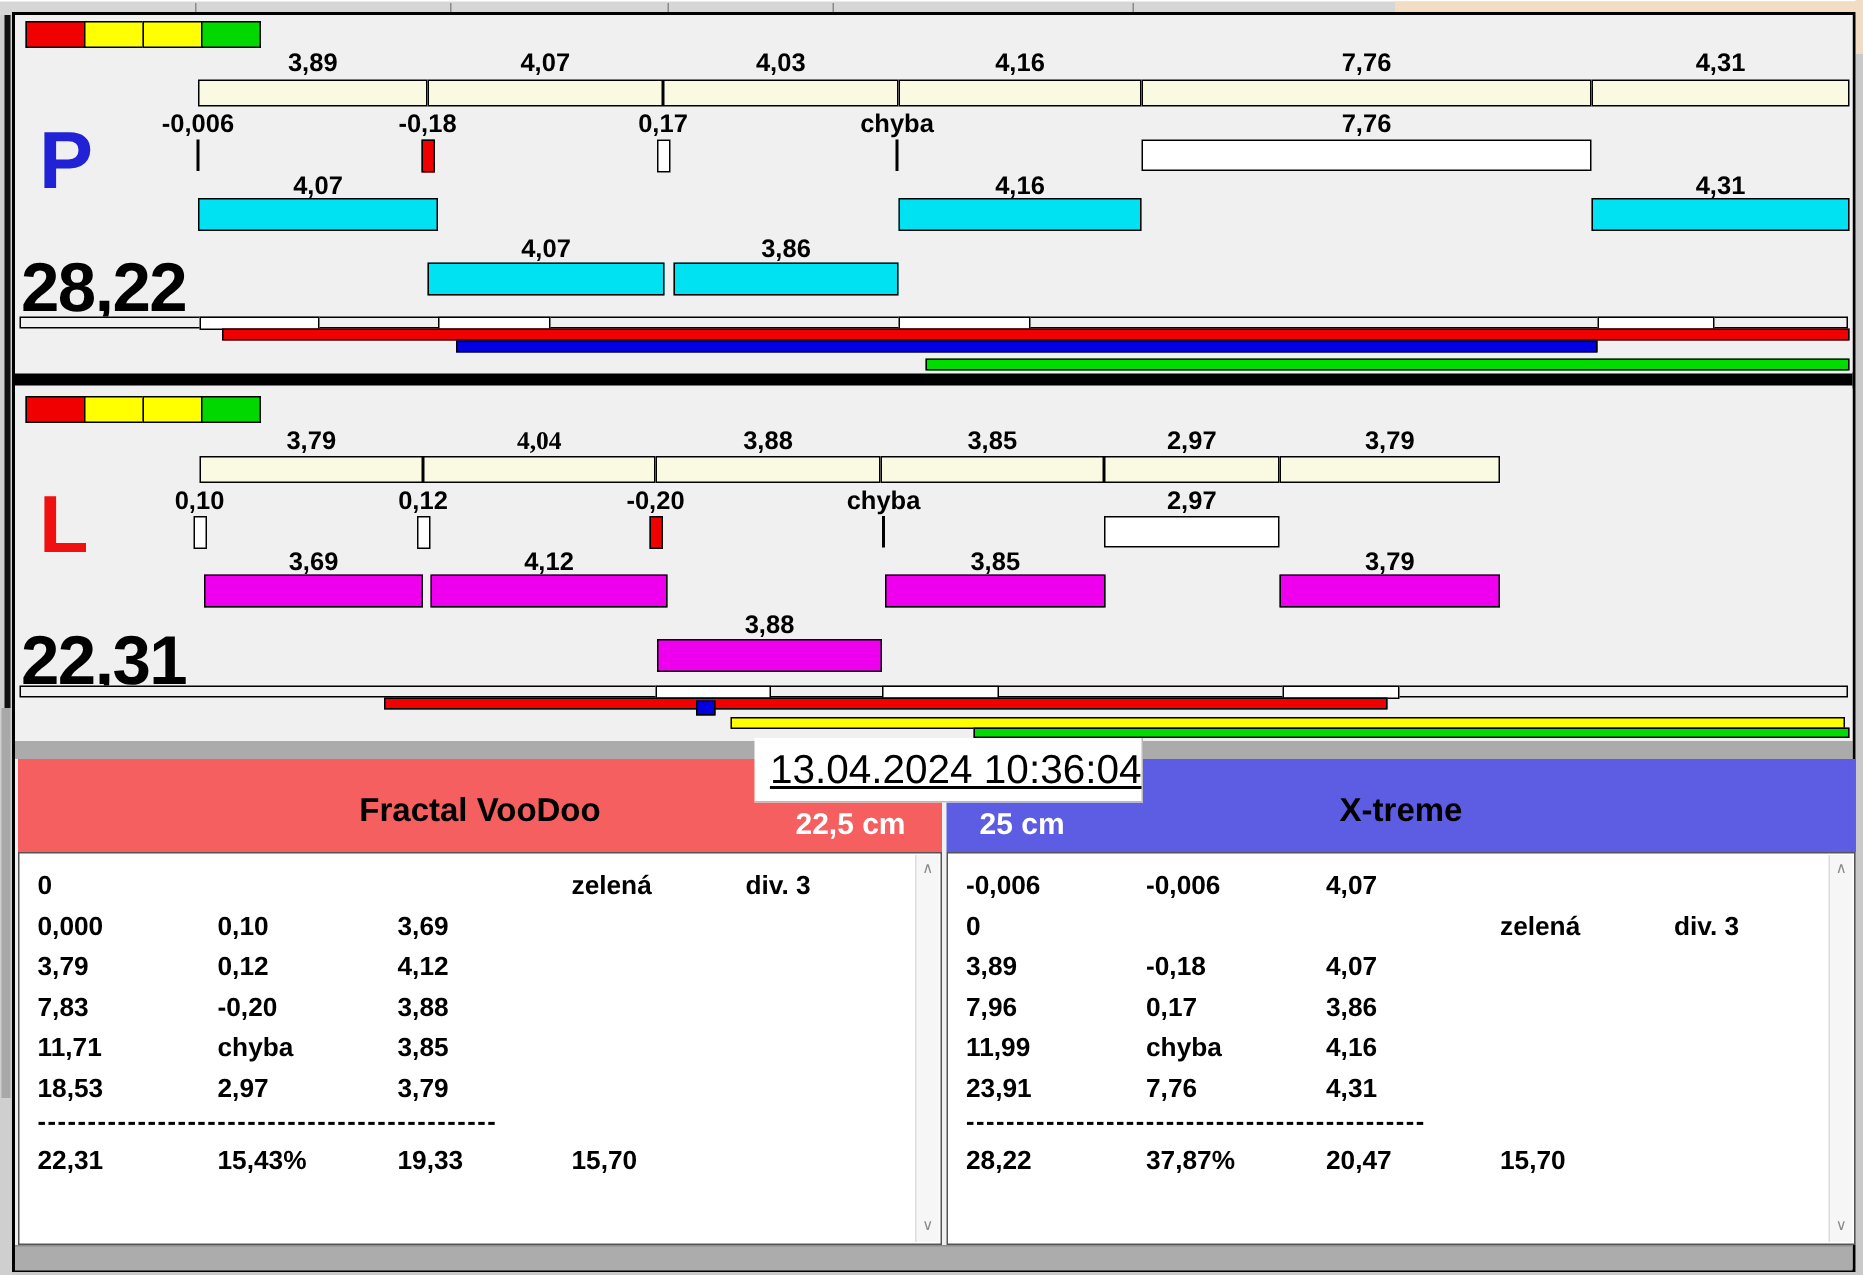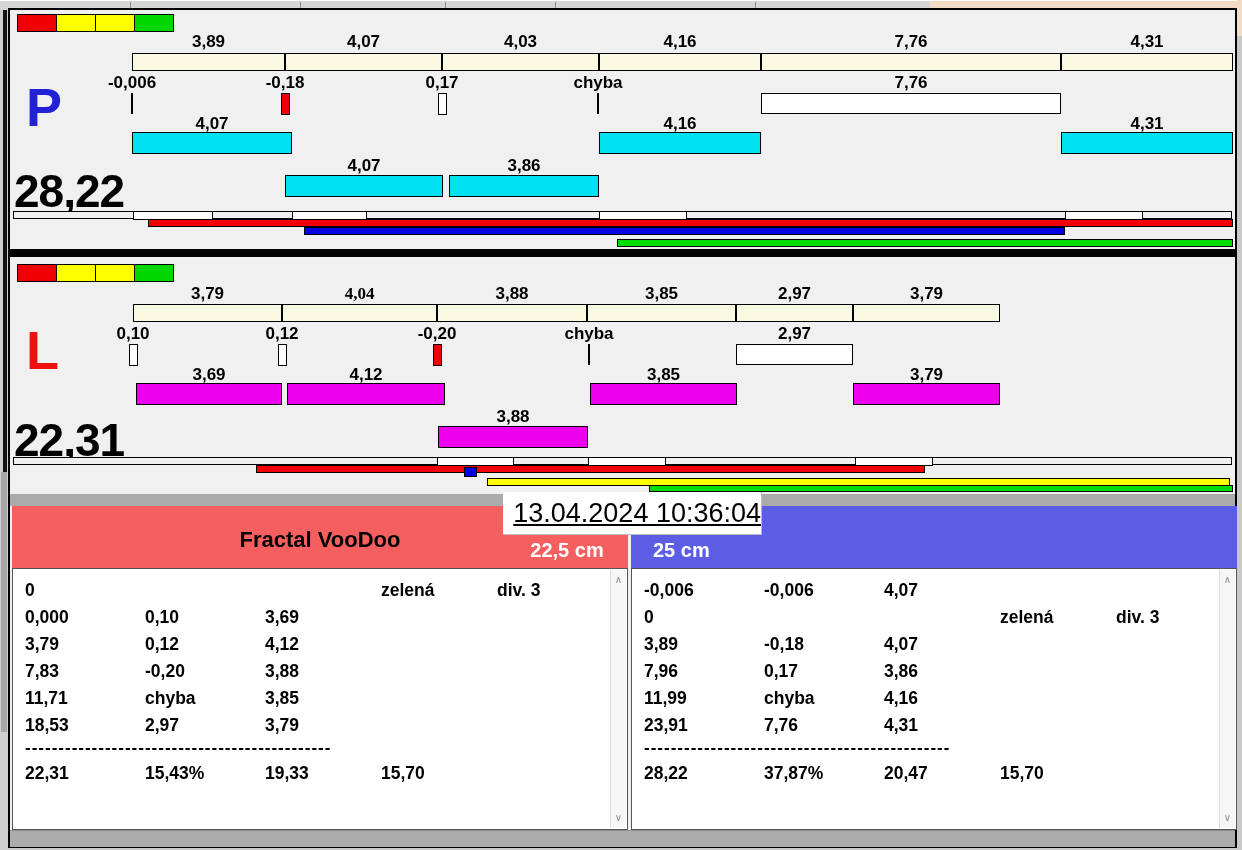--- a/index.html
+++ b/index.html
@@ -247,20 +247,21 @@
         </div>
       <div class="tscroll">
         <div class="up">∧</div>
         <div class="dn">∨</div>
       </div>
     </div>
   </div>
 
   <div class="bpanel" id="bpanel-right">
     <div class="bheader blue">
+      <div class="btitle">X-treme</div>
       <div class="blen" style="left:22px;width:110px;text-align:left;">25 cm</div>
     </div>
     <div class="btable">
       <div style="height:8px;"></div>
       <div>
           <div class="trow">
             <span>-0,006</span>
             <span>-0,006</span>
             <span>4,07</span>
             <span></span>

